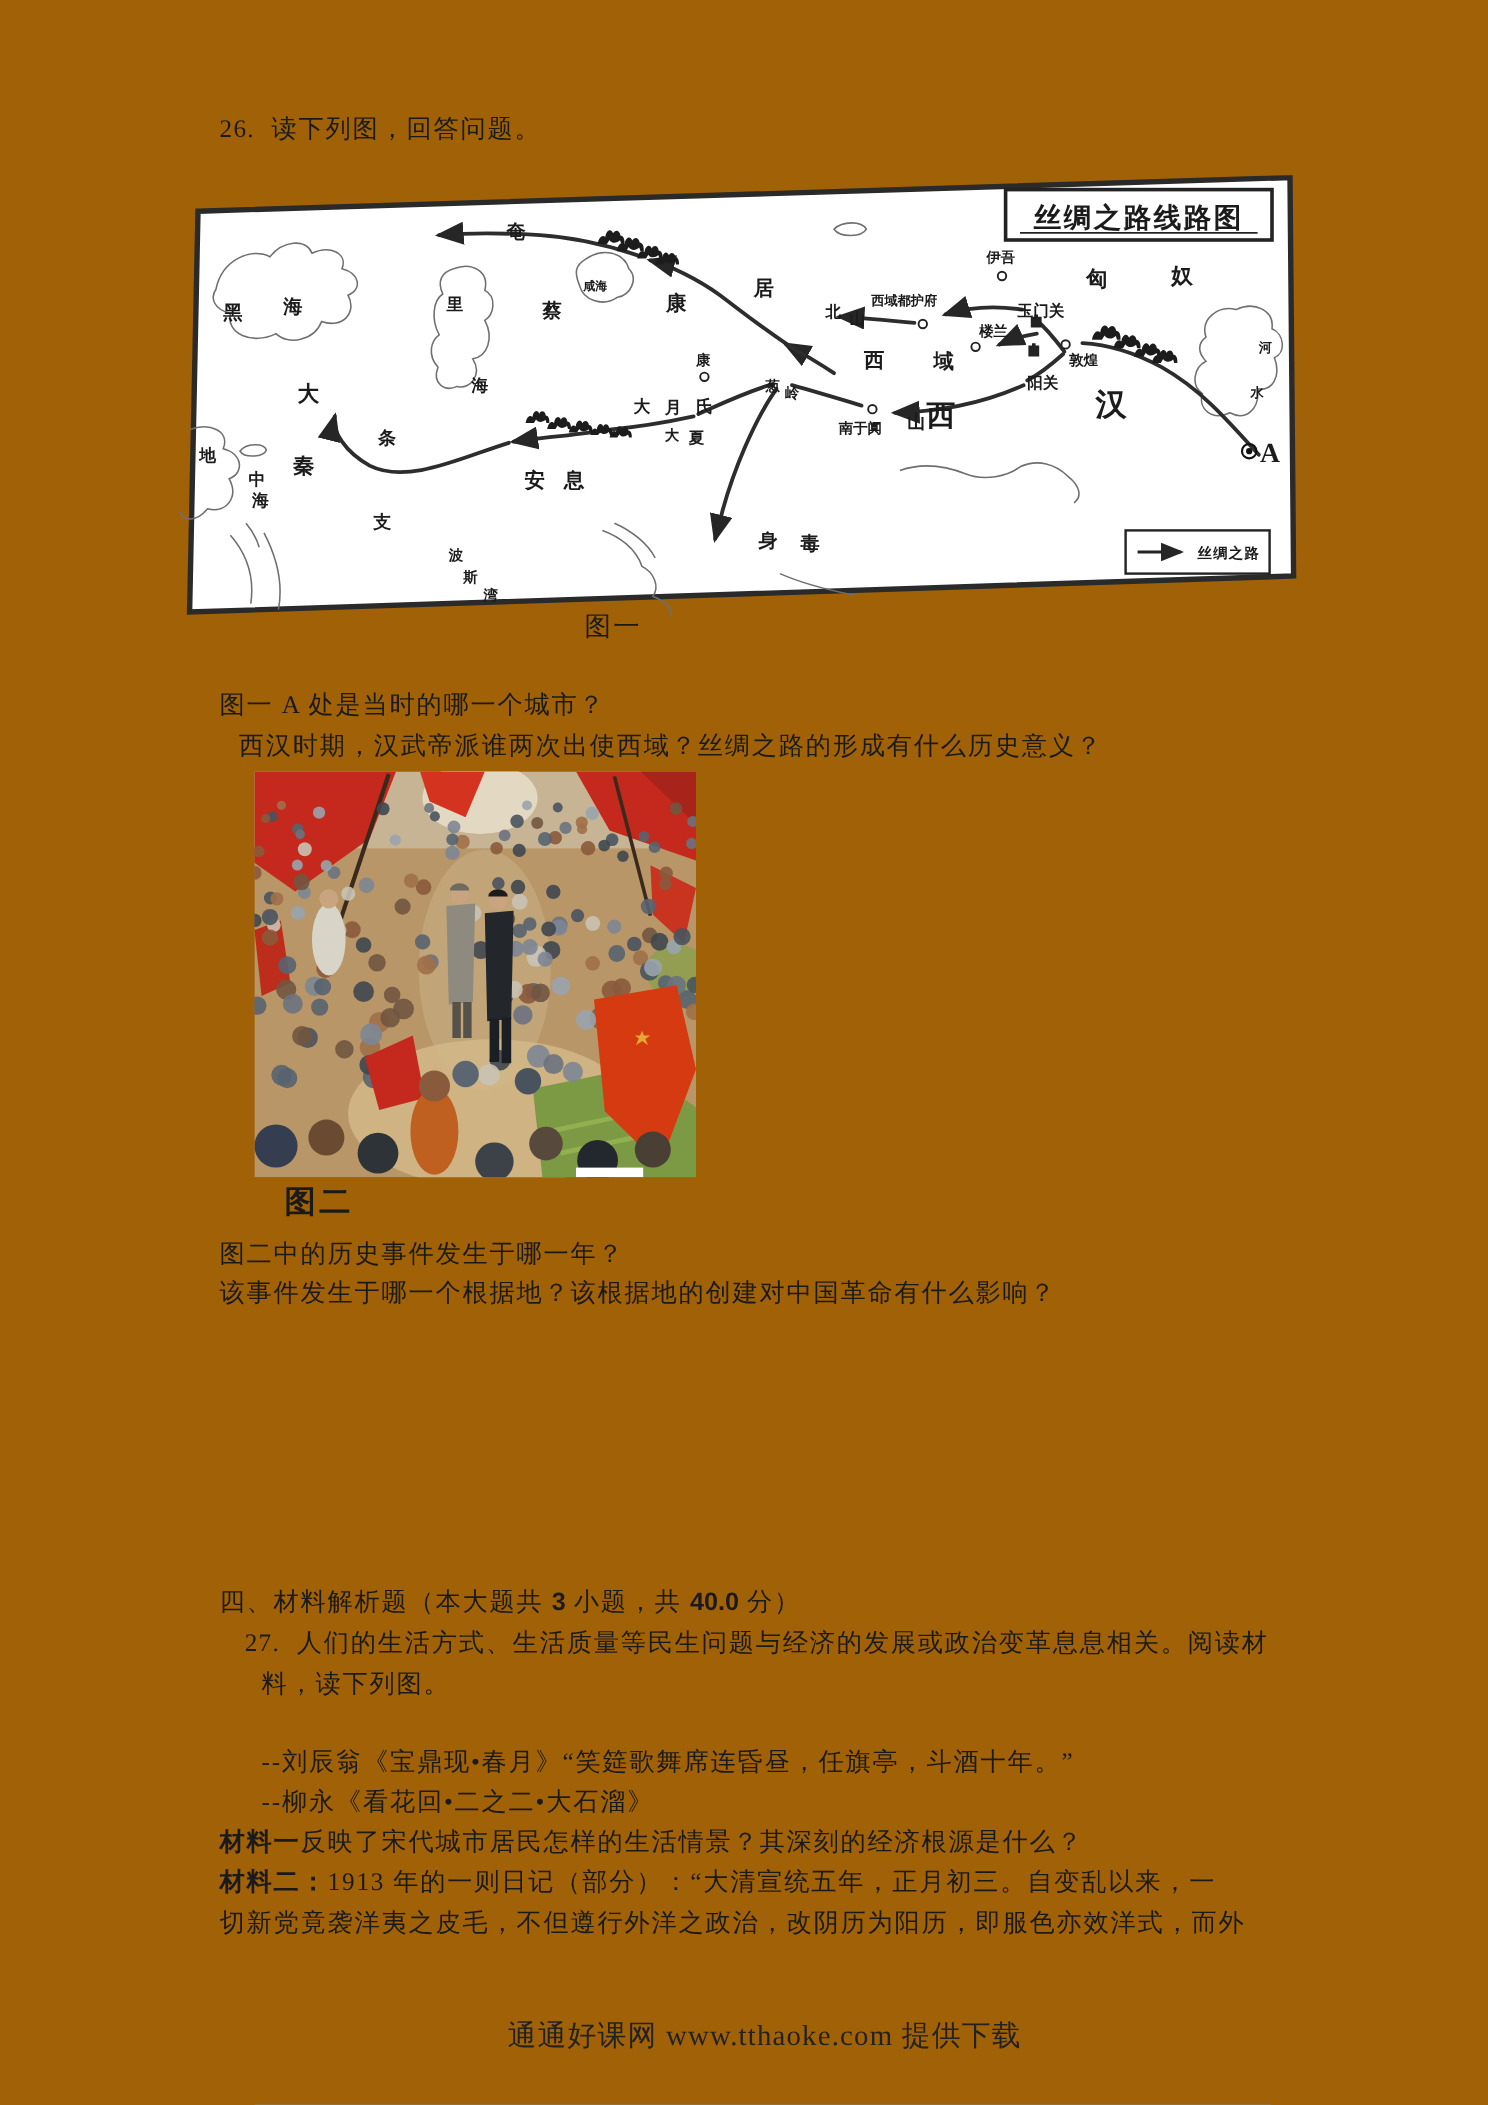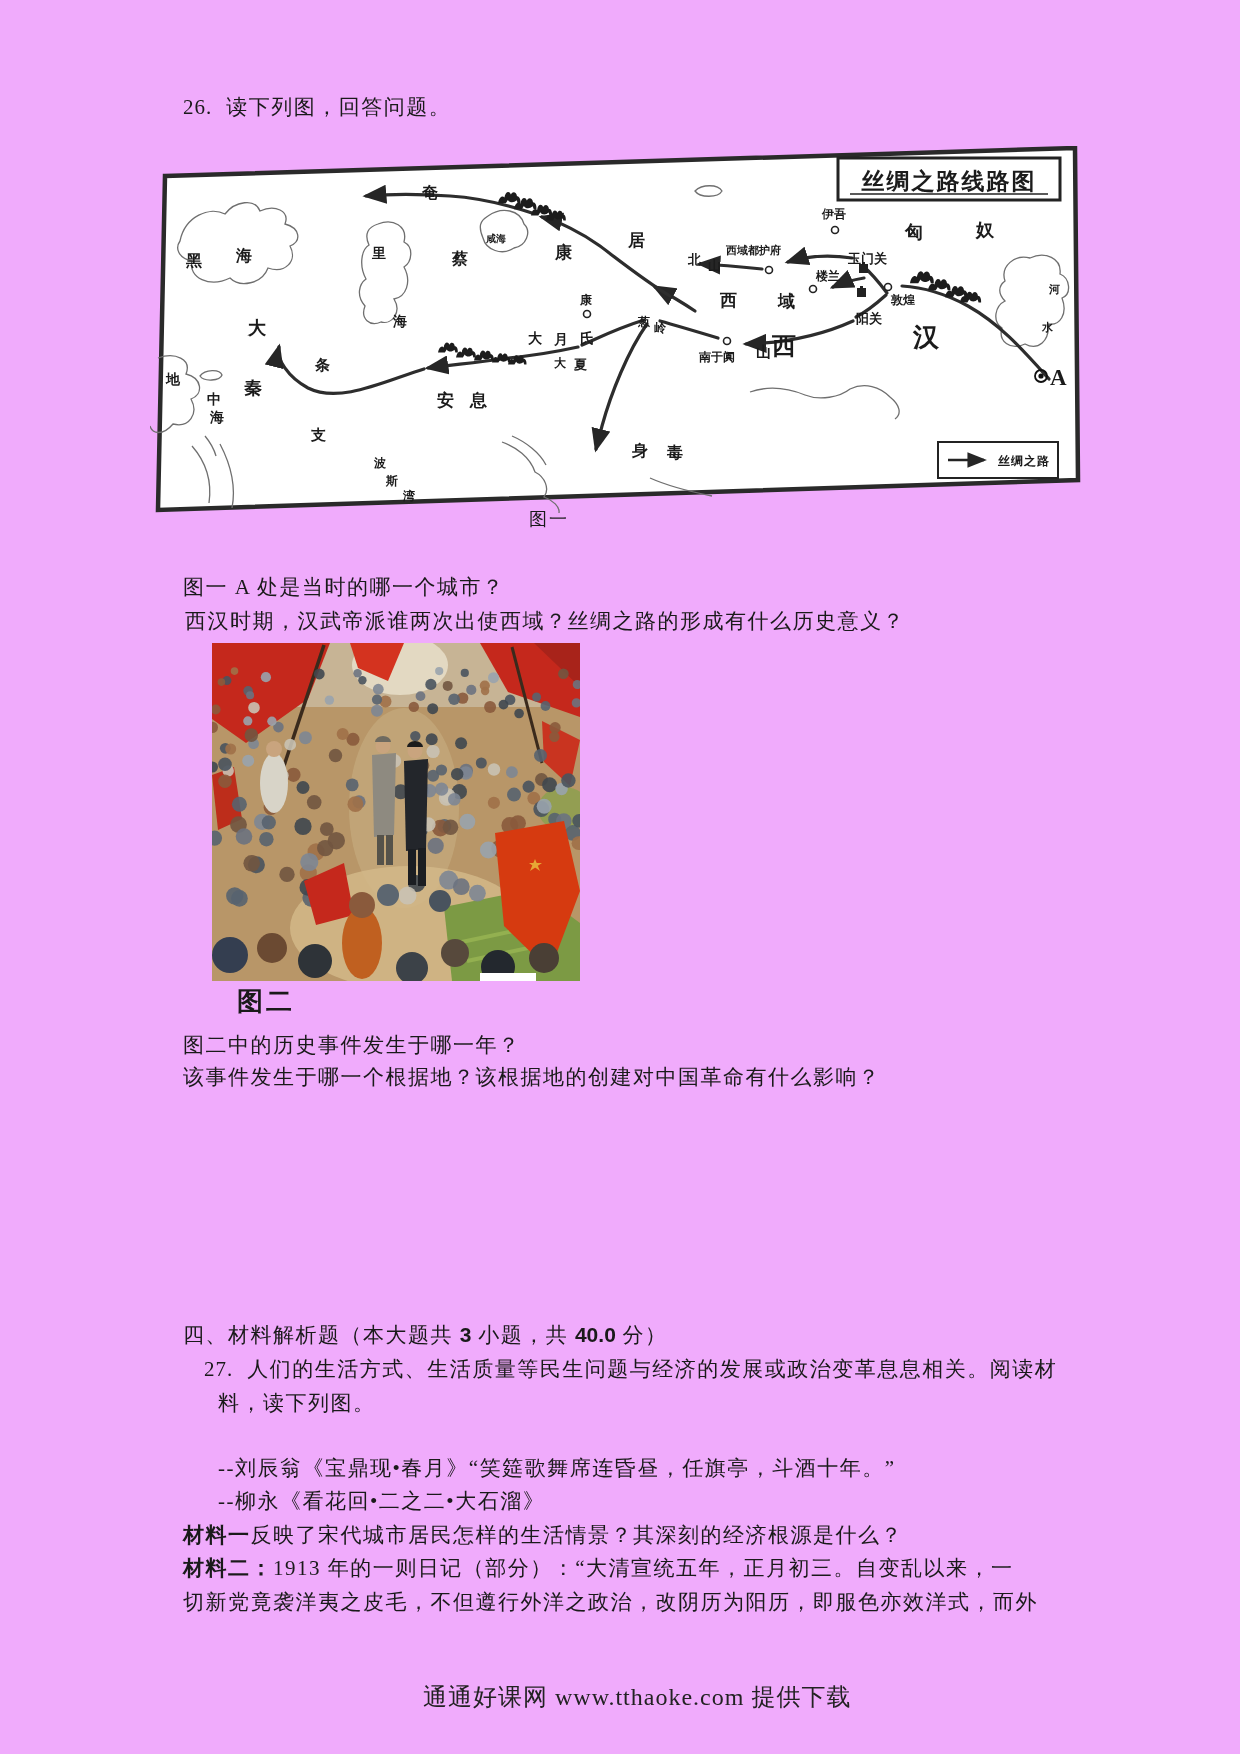--- a/index.html
+++ b/index.html
@@ -1,22 +1,22 @@
 <!DOCTYPE html>
 <html><head>
 <meta charset="utf-8">
 <style>
   html,body{margin:0;padding:0;background:#888;}
-  .page{position:relative;width:1240px;height:1754px;background:#f0abfc;margin:0 auto;overflow:hidden;
+  .page{position:relative;width:1240px;height:1754px;background:#a16207;margin:0 auto;overflow:hidden;
         font-family:"Liberation Serif","DejaVu Serif",serif;color:#151515;}
   .t{position:absolute;font-size:21px;line-height:1.25;letter-spacing:1.5px;white-space:nowrap;color:#1a1a1a;}
   .num{font-family:"Liberation Serif",serif;letter-spacing:1px;margin-right:14px;}
   .bnum{font-family:"Liberation Sans","DejaVu Sans",sans-serif;font-weight:700;letter-spacing:0;}
   .blab{font-weight:700;}
-  .cap1{font-size:18px;letter-spacing:2px;margin-left:42px;}
+  .cap1{font-size:22px;letter-spacing:2px;}
   .cap2{font-size:26px;font-weight:700;letter-spacing:3px;}
   .footer{font-size:24px;letter-spacing:1px;color:#222;text-align:center;}
   svg text{font-family:"Liberation Serif","DejaVu Serif",serif;fill:#1b1b1b;font-weight:700;}
   .mapfig{position:absolute;left:150px;top:146px;width:932px;height:378px;}
   .photofig{position:absolute;left:212px;top:643px;width:368px;height:338px;}
 </style>
 </head>
 <body>
 
 <div class="page">
@@ -163,21 +163,21 @@
       <rect x="788" y="296" width="120" height="36" fill="#fff" stroke="#232323" stroke-width="2"></rect>
       <line x1="798" y1="314" x2="834" y2="314" stroke="#232323" stroke-width="2.6" marker-end="url(#ah)"></line>
       <text x="848" y="319" font-size="12" letter-spacing="1">丝绸之路</text>
     </g>
   </svg>
   </div>
 
   <div class="t cap1" style="left:487px;top:508px;">图一</div>
 
   <div class="t" style="left:183px;top:574px;">图一 A 处是当时的哪一个城市？</div>
-  <div class="t" style="left:185px;top:608px;">西汉时期，汉武帝派谁两次出使西域？丝绸之路的形成有什么历史意义？</div>
+  <div class="t" style="left:199px;top:608px;">西汉时期，汉武帝派谁两次出使西域？丝绸之路的形成有什么历史意义？</div>
 
   <div class="photofig">
   <svg viewBox="0 0 368 338" width="368" height="338">
     <rect x="0" y="0" width="368" height="338" fill="#b89668"></rect>
     <g>
       <rect x="0" y="0" width="368" height="64" fill="#cfc4ae" opacity="0.65"></rect>
       <ellipse cx="188" cy="22" rx="48" ry="30" fill="#e6ddc6" opacity="0.9"></ellipse>
       <ellipse cx="192" cy="165" rx="55" ry="100" fill="#c9b183" opacity="0.55"></ellipse>
       <ellipse cx="198" cy="285" rx="120" ry="62" fill="#d2b988" opacity="0.85"></ellipse>
     </g>

